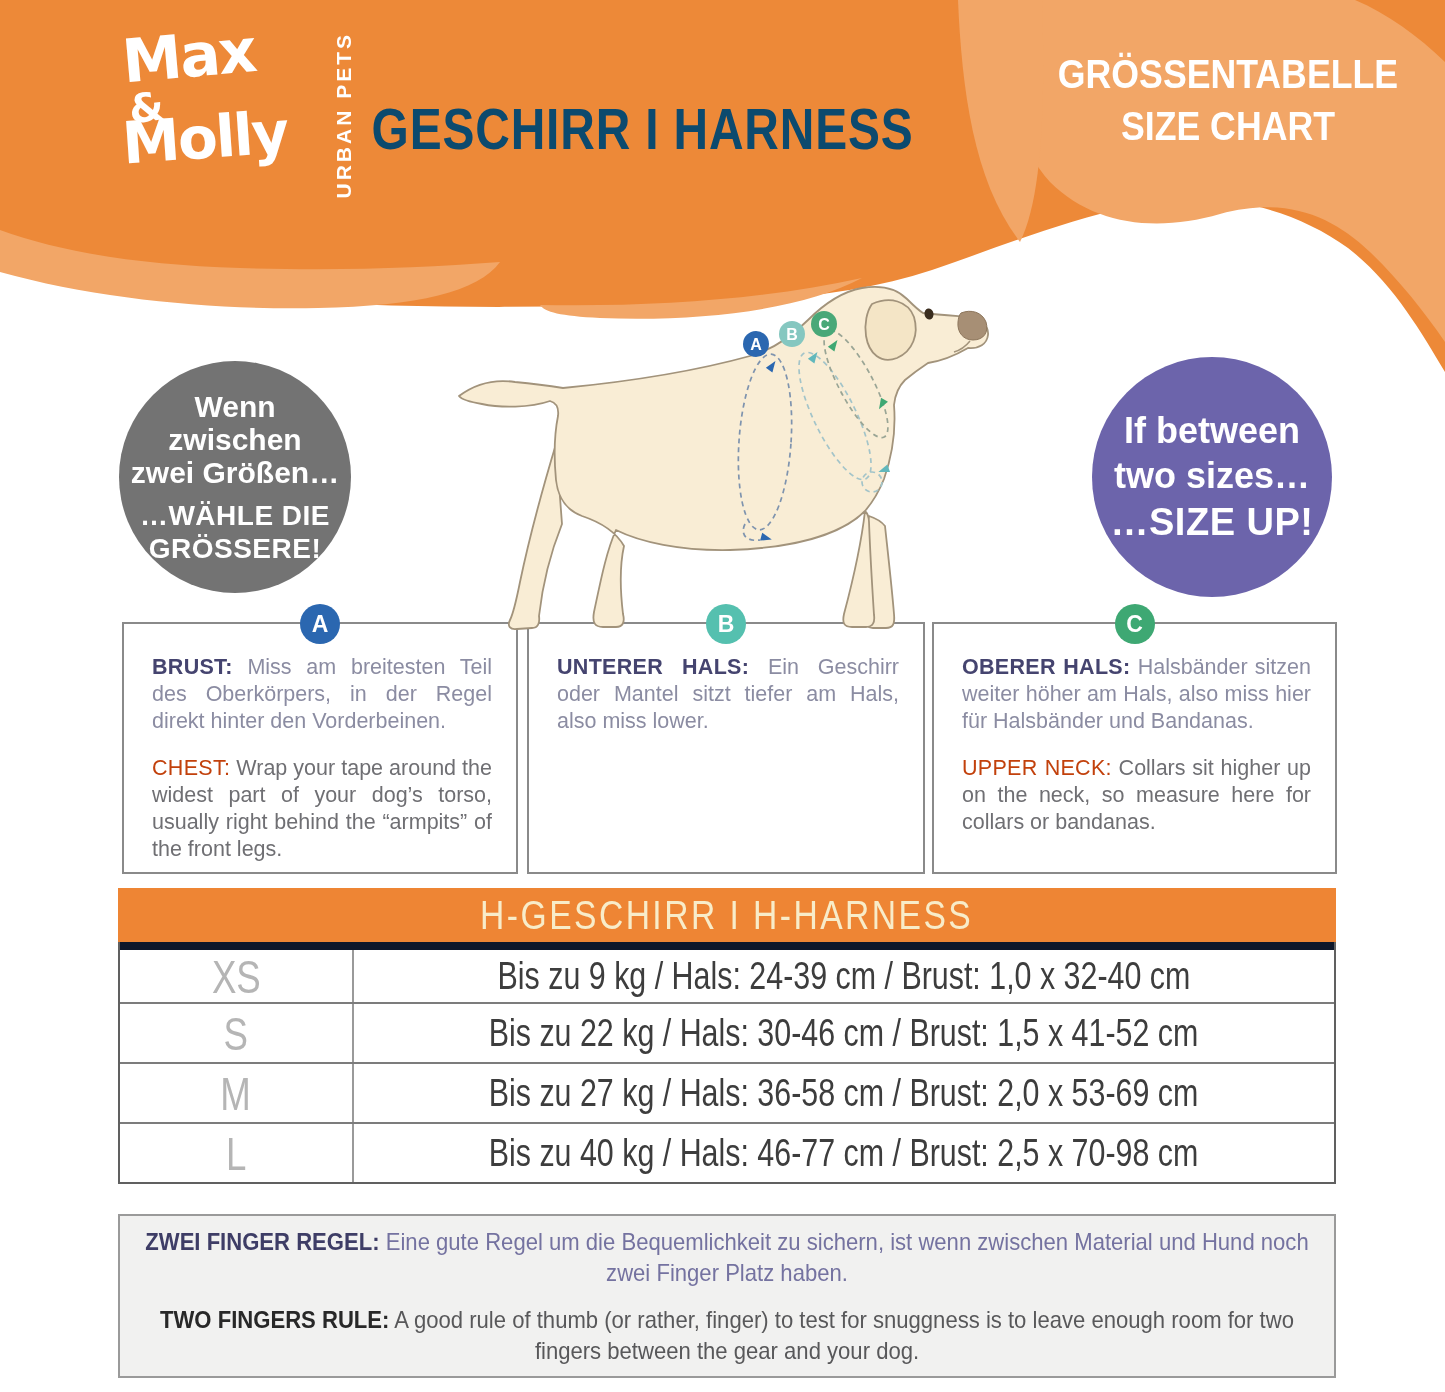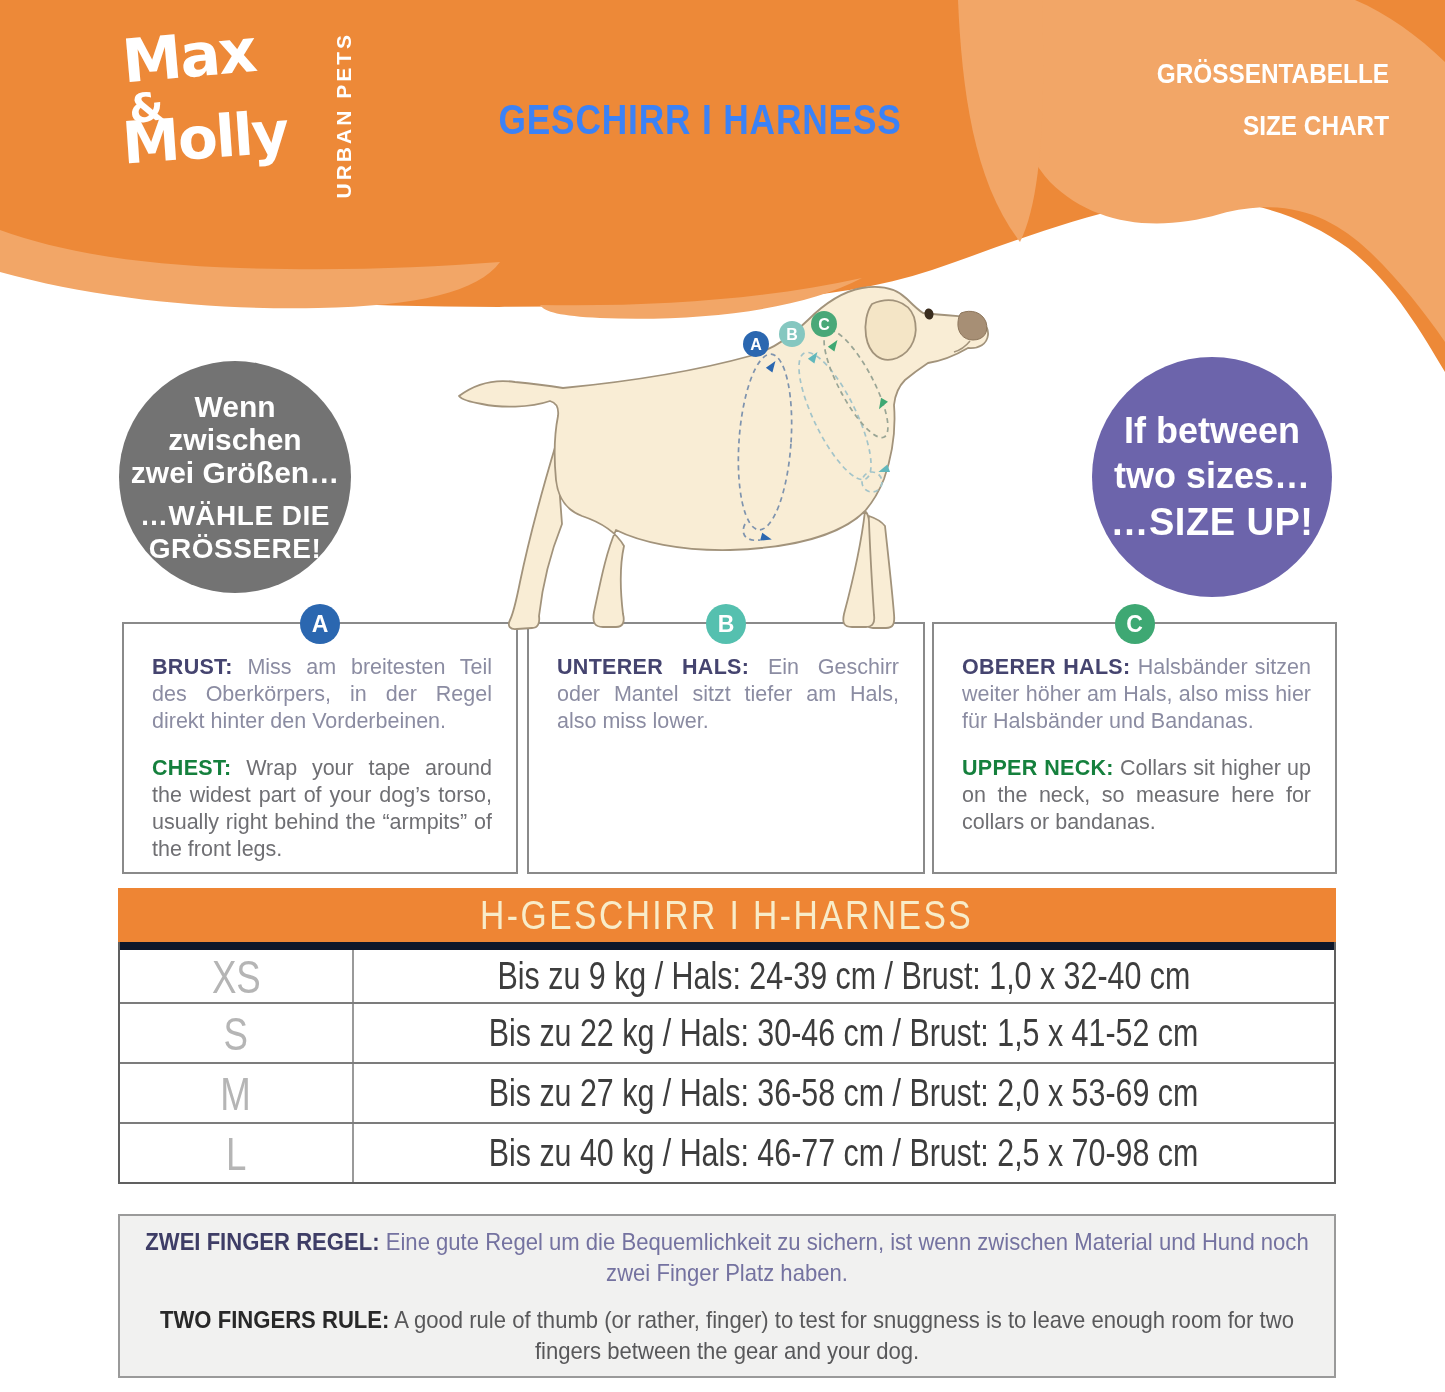--- a/index.html
+++ b/index.html
@@ -7,25 +7,25 @@
        font-family:"Liberation Sans",sans-serif;-webkit-font-smoothing:antialiased;}
 
   
   .header-svg{position:absolute;left:0;top:0;z-index:0;}
   .logo{position:absolute;left:122px;top:24px;width:220px;height:185px;z-index:2;color:#fff;}
   .logo .w1{font-family:"DejaVu Sans",sans-serif;font-weight:bold;font-size:60px;line-height:56px;transform:rotate(-5deg);letter-spacing:-2px;}
   .logo .amp{font-family:"DejaVu Sans",sans-serif;font-weight:bold;font-size:40px;line-height:30px;margin-left:6px;transform:rotate(-8deg);}
   .logo .w2{font-family:"DejaVu Sans",sans-serif;font-weight:bold;font-size:58px;line-height:52px;transform:rotate(-4deg);letter-spacing:-2px;}
   .logo .tagline{position:absolute;right:-14px;top:8px;writing-mode:vertical-rl;transform:rotate(180deg);
       font-size:21px;font-weight:bold;letter-spacing:3px;}
-  .main-title{position:absolute;left:320px;top:96px;width:620px;text-align:right;z-index:2;
-      color:#3b82f6;font-size:42px;font-weight:bold;white-space:nowrap;}
+  .main-title{position:absolute;left:320px;top:96px;width:620px;text-align:left;z-index:2;
+      color:#0c4a6e;font-size:57px;font-weight:bold;white-space:nowrap;}
   .main-title span{display:inline-block;transform:scaleX(0.84);letter-spacing:1px;}
-  .right-title{position:absolute;right:56px;top:48px;z-index:2;text-align:right;color:#fff;
-      font-size:28px;font-weight:bold;line-height:52px;}
+  .right-title{position:absolute;right:47px;top:48px;z-index:2;text-align:center;color:#fff;
+      font-size:41px;font-weight:bold;line-height:52px;}
   .right-title div{transform:scaleX(0.87);transform-origin:right center;}
 
   
   .tip{position:absolute;border-radius:50%;z-index:1;display:flex;flex-direction:column;
        justify-content:center;align-items:center;text-align:center;color:#fff;}
   .tip-left{left:119px;top:361px;width:232px;height:232px;background:#737373;}
   .tip-left .l{font-size:30px;font-weight:bold;line-height:33px;}
   .tip-left .b{font-size:28px;font-weight:800;line-height:33px;letter-spacing:.5px;}
   .tip-left .sp{height:10px;}
   .tip-right{left:1092px;top:357px;width:240px;height:240px;background:#6C64AB;}
@@ -40,21 +40,21 @@
         box-sizing:border-box;z-index:1;}
   .mbox-a{left:122px;width:396px;}
   .mbox-b{left:527px;width:398px;}
   .mbox-c{left:932px;width:405px;}
   .mbadge{position:absolute;top:-20px;left:50%;margin-left:-20px;width:40px;height:40px;border-radius:50%;
         color:#fff;font-size:23px;font-weight:bold;text-align:center;line-height:40px;z-index:4;}
   .badge-a{background:#2B67B0;} .badge-b{background:#55C0AF;} .badge-c{background:#3EA873;}
   .mbox .inner{padding:30px 24px 0 28px;}
   .mbox p{margin:0 0 20px 0;font-size:21.5px;line-height:27px;text-align:justify;}
   .mbox p.de{color:#8B8CA2;} .mbox p.de b{color:#45446F;font-weight:bold;letter-spacing:.3px;}
-  .mbox p.en{color:#6F6F73;} .mbox p.en b{color:#15803d;font-weight:bold;letter-spacing:.3px;}
+  .mbox p.en{color:#6F6F73;} .mbox p.en b{color:#c2410c;font-weight:normal;letter-spacing:.3px;}
 
   
   .size-table{position:absolute;left:118px;top:888px;width:1218px;z-index:1;}
   .st-header{height:54px;background:#EE8534;display:flex;align-items:center;justify-content:center;}
   .st-header span{display:inline-block;transform:scaleX(0.82);color:#F8ECC9;font-size:41px;
       font-weight:400;letter-spacing:3px;white-space:nowrap;}
   .st-rows{border:2px solid #606060;border-top:none;}
   .st-row{display:flex;height:60px;border-top:2px solid #7c7c7c;box-sizing:border-box;}
   .st-row:first-child{border-top:8px solid #0f172a;}
   .st-size{width:232px;border-right:2px solid #9a9a9a;display:flex;align-items:center;justify-content:center;}

